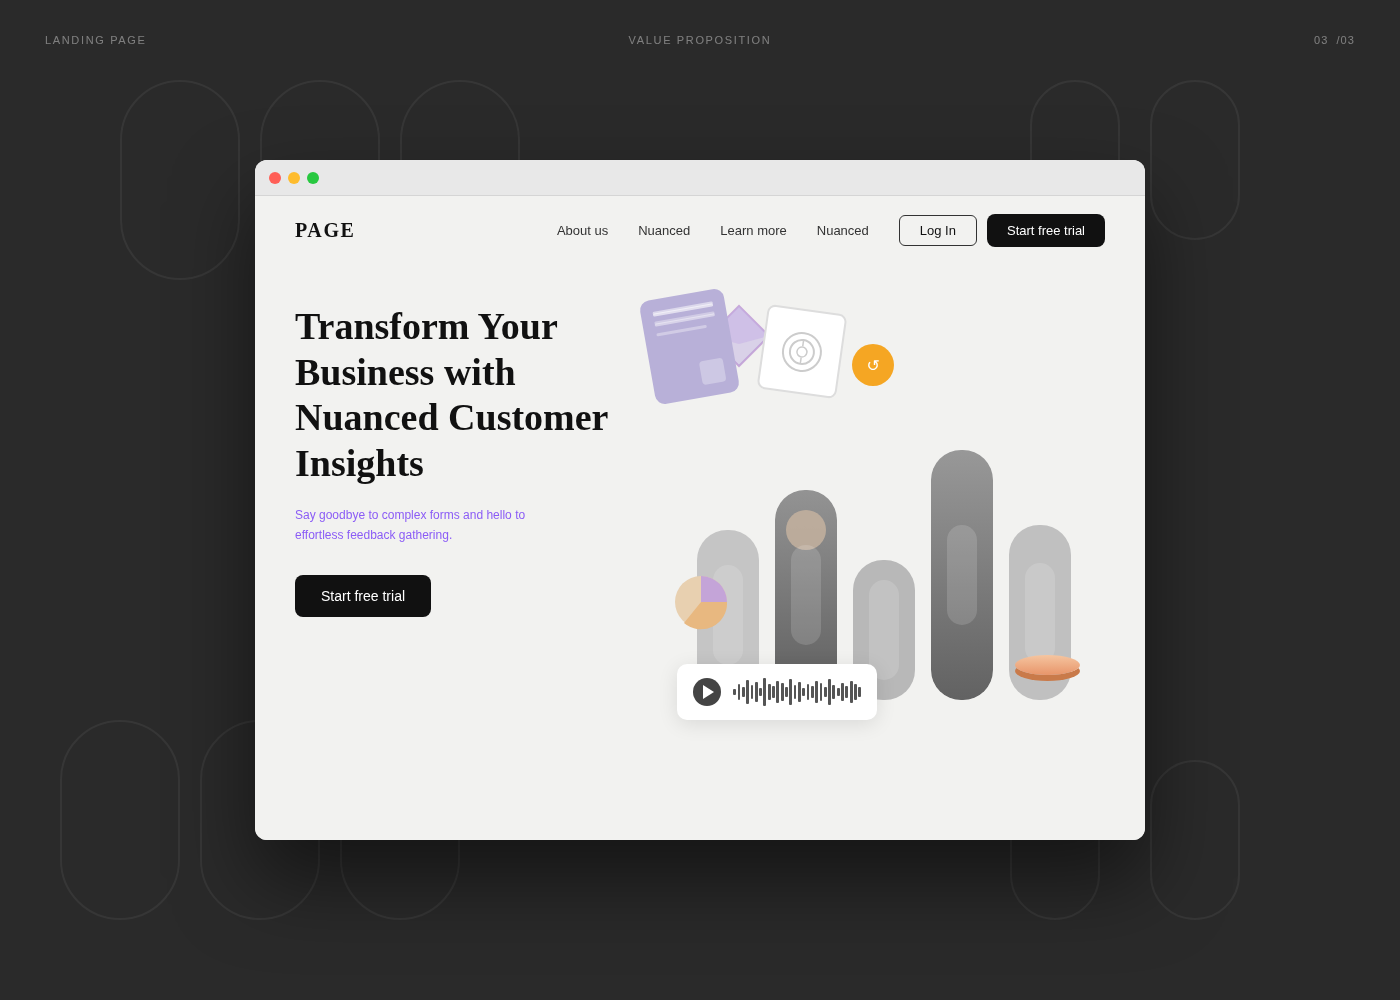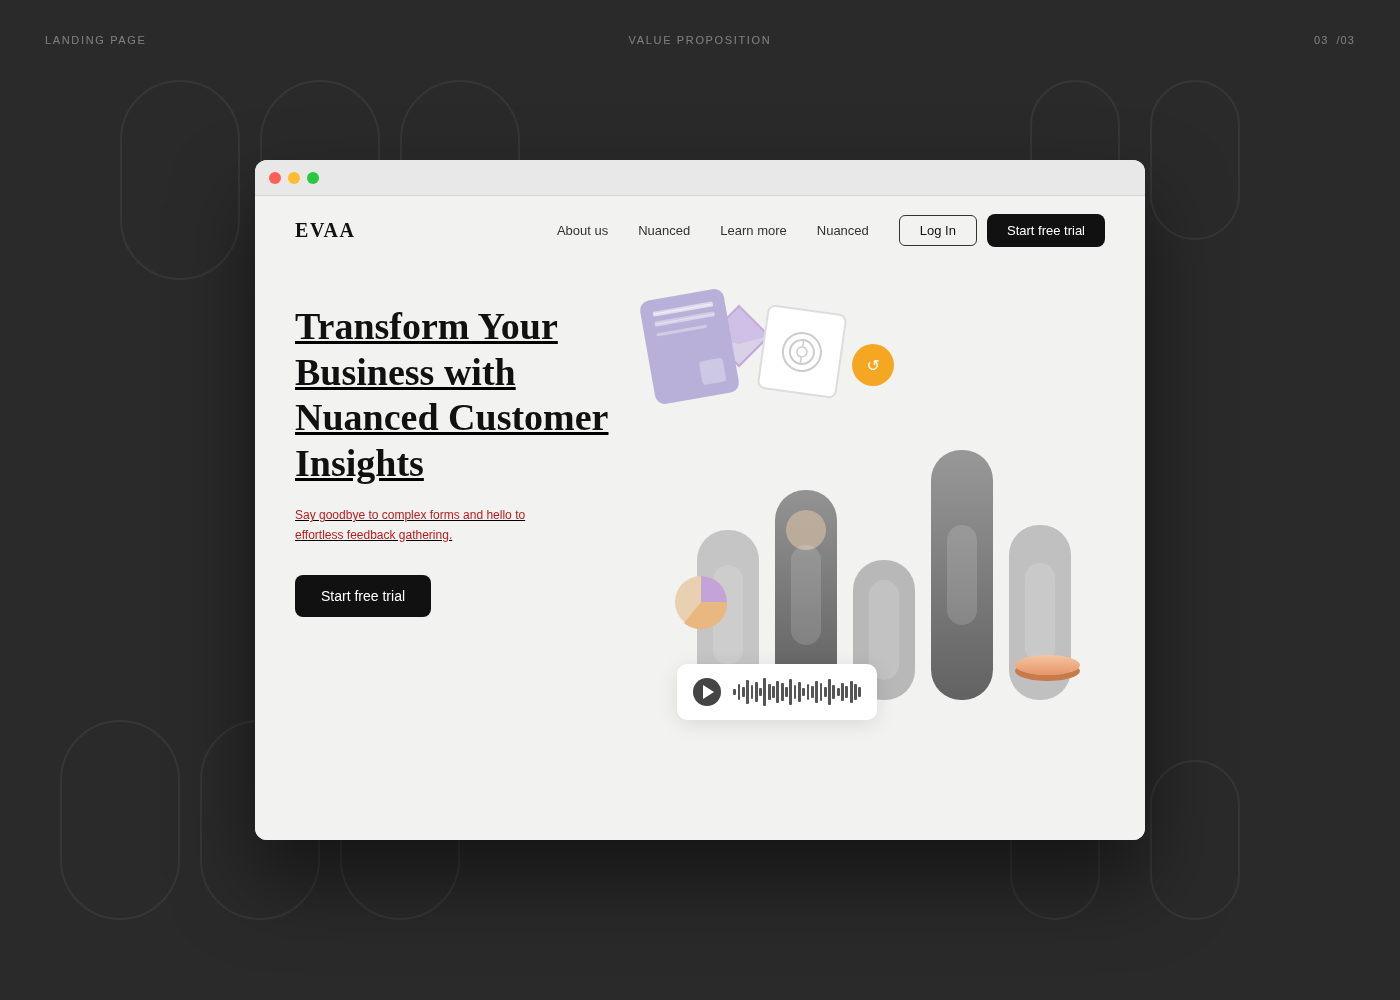--- a/index.html
+++ b/index.html
@@ -171,40 +171,39 @@
       cursor: pointer;
       font-weight: 500;
     }
 
     
     .hero {
       display: flex;
       padding: 20px 45px 20px 40px;
       position: relative;
       height: calc(100% - 68px - 90px);
-      text-decoration: underline;
     }
 
     .hero-left {
       flex: 0 0 45%;
       padding-top: 20px;
     }
 
     .hero-headline {
       font-size: 38px;
       font-weight: 700;
       line-height: 1.2;
       color: #111;
       margin-bottom: 20px;
       font-family: Georgia, 'Times New Roman', serif;
     }
 
     .hero-sub {
       font-size: 12px;
-      color: #b91c1c;
+      color: #8b5cf6;
       line-height: 1.6;
       margin-bottom: 30px;
       max-width: 260px;
     }
 
     .hero-cta-btn {
       background: #111;
       color: #fff;
       border: none;
       padding: 13px 26px;
@@ -449,21 +448,21 @@
 
   <div class="browser-chrome">
     <div class="traffic-light tl-red"></div>
     <div class="traffic-light tl-yellow"></div>
     <div class="traffic-light tl-green"></div>
   </div>
 
   <div class="landing-page">
 
     <nav class="nav">
-      <div class="nav-logo">EVAA</div>
+      <div class="nav-logo">PAGE</div>
 
       <div class="nav-links">
         <a class="nav-link">About us</a>
         <a class="nav-link">Nuanced</a>
         <a class="nav-link">Learn more</a>
         <a class="nav-link">Nuanced</a>
       </div>
 
       <button class="nav-login-btn">Log In</button>
       <button class="nav-cta-btn">Start free trial</button>

